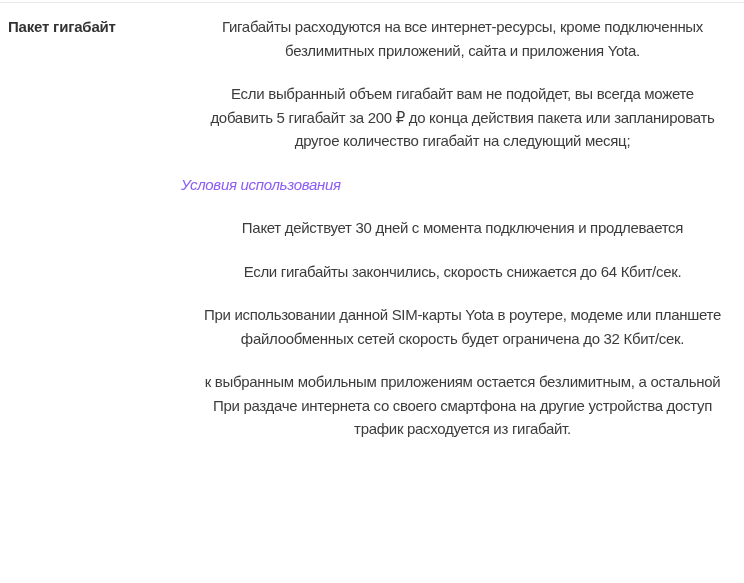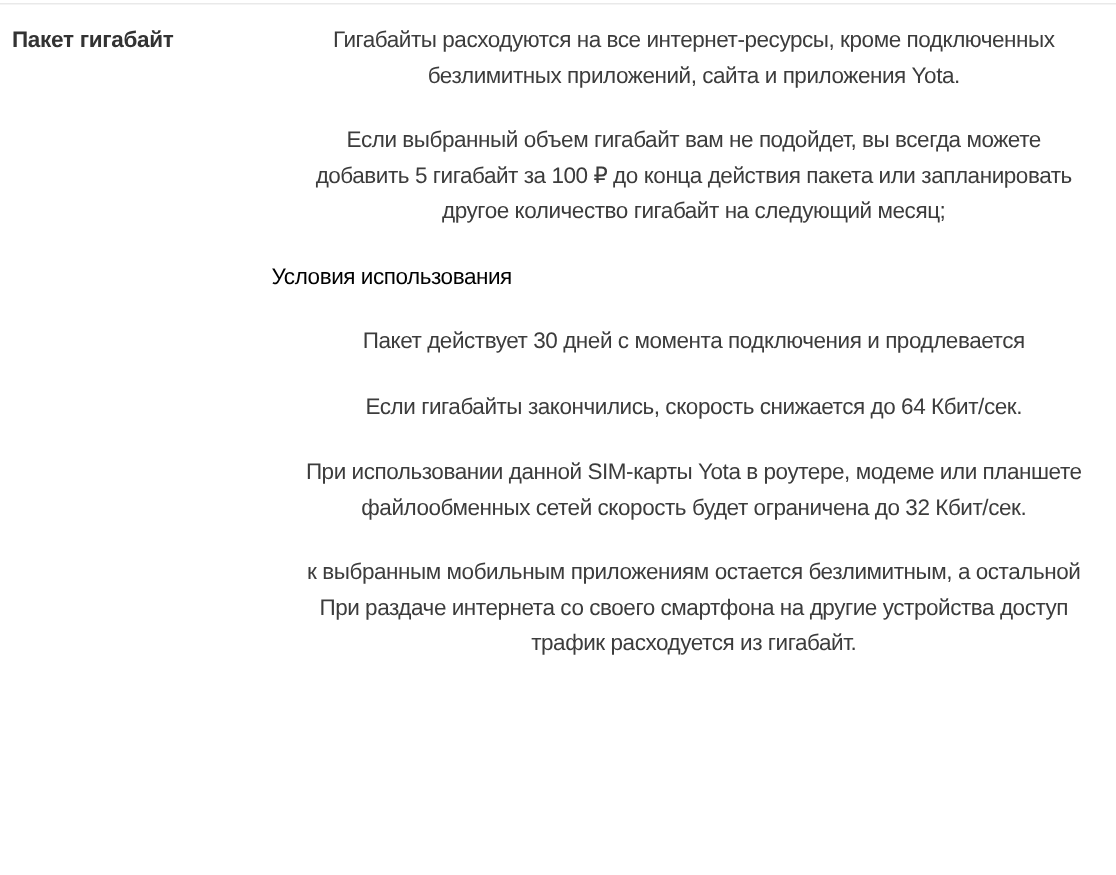--- a/index.html
+++ b/index.html
@@ -53,22 +53,23 @@
   }
   .para {
     margin: 0 0 20px 0;
   }
   .line {
     white-space: nowrap;
     text-align: center;
   }
   .subheading {
     margin: 0 0 20px 0;
-    color: #000000;
+    color: #8b5cf6;
     white-space: nowrap;
+    font-style: italic;
   }
 </style>
 </head>
 <body>
 
 <div class="section">
   <div class="divider"></div>
   <div class="row">
 
     <div class="term-col">
@@ -77,21 +78,21 @@
 
     <div class="desc-col">
 
       <div class="para">
         <div class="line">Гигабайты расходуются на все интернет-ресурсы, кроме подключенных</div>
         <div class="line">безлимитных приложений, сайта и приложения Yota.</div>
       </div>
 
       <div class="para">
         <div class="line">Если выбранный объем гигабайт вам не подойдет, вы всегда можете</div>
-        <div class="line">добавить 5 гигабайт за 100 ₽ до конца действия пакета или запланировать</div>
+        <div class="line">добавить 5 гигабайт за 200 ₽ до конца действия пакета или запланировать</div>
         <div class="line">другое количество гигабайт на следующий месяц;</div>
       </div>
 
       <div class="subheading">Условия использования</div>
 
       <div class="para">
         <div class="line">Пакет действует 30 дней с момента подключения и продлевается</div>
       </div>
 
       <div class="para">

